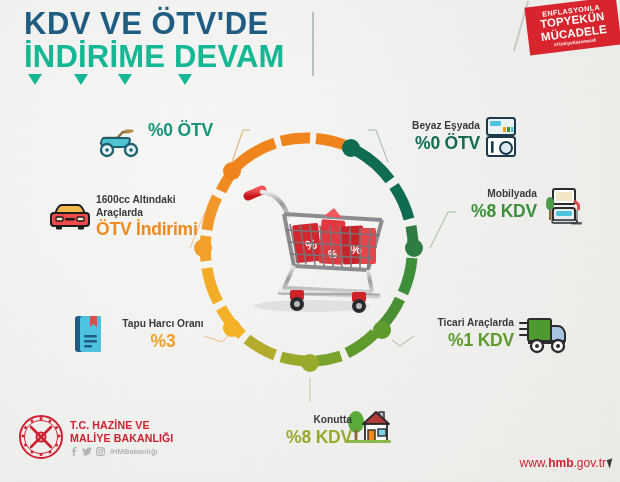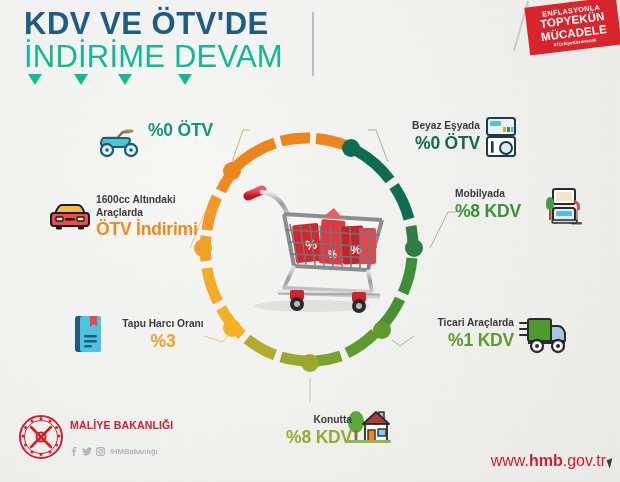--- a/index.html
+++ b/index.html
@@ -19,21 +19,21 @@
     background-image:
       repeating-linear-gradient(0deg, rgba(0,0,0,.012) 0 1px, transparent 1px 3px),
       repeating-linear-gradient(90deg, rgba(0,0,0,.012) 0 1px, transparent 1px 3px);
     pointer-events:none;}
 
   
   .header{position:absolute;left:24px;top:8px;width:575px;height:78px;}
   .title-block{position:absolute;left:0;top:0;width:272px;}
   .t-line1{font-size:31px;letter-spacing:.5px;color:#1f5c82;font-weight:700;
     line-height:32px;white-space:nowrap;}
-  .t-line2{font-size:31px;letter-spacing:.2px;color:#16b795;font-weight:400;
+  .t-line2{font-size:31px;letter-spacing:.2px;color:#16b795;font-weight:700;
     line-height:34px;white-space:nowrap;position:relative;}
   .arrows{position:absolute;left:2px;top:66px;width:270px;height:16px;}
   .arrow{position:absolute;width:0;height:0;border-left:7px solid transparent;
     border-right:7px solid transparent;border-top:11px solid #16b795;}
   .arrow.a1{left:2px;}
   .arrow.a2{left:48px;}
   .arrow.a3{left:92px;}
   .arrow.a4{left:152px;}
   .divider{position:absolute;left:288px;top:4px;width:2px;height:64px;
     background:#b9c0c4;}
@@ -70,35 +70,35 @@
 
   
   #lbl-moto{left:148px;top:120px;width:92px;text-align:left;}
   #icn-moto{left:97px;top:124px;width:46px;height:36px;}
   #lbl-car{left:96px;top:194px;width:105px;text-align:left;}
   #icn-car{left:48px;top:198px;width:44px;height:34px;}
   #lbl-tapu{left:113px;top:318px;width:100px;text-align:center;}
   #icn-tapu{left:72px;top:313px;width:34px;height:42px;}
   #lbl-beyaz{left:398px;top:120px;width:82px;text-align:right;}
   #icn-beyaz{left:484px;top:115px;width:34px;height:44px;}
-  #lbl-mobilya{left:455px;top:188px;width:82px;text-align:left;}
+  #lbl-mobilya{left:455px;top:188px;width:82px;text-align:right;}
   #icn-mobilya{left:541px;top:186px;width:44px;height:40px;}
   #lbl-ticari{left:424px;top:317px;width:90px;text-align:right;}
   #icn-ticari{left:519px;top:313px;width:50px;height:42px;}
   #lbl-konut{left:268px;top:414px;width:84px;text-align:right;}
   #icn-konut{left:345px;top:406px;width:48px;height:42px;}
 
   
   .footer-logo{position:absolute;left:18px;top:414px;width:190px;height:54px;}
   .fl-text{position:absolute;left:52px;top:5px;}
   .fl1{font-size:10.6px;font-weight:800;color:#cf2030;line-height:13px;letter-spacing:.1px;}
   .fl2{font-size:10.6px;font-weight:800;color:#cf2030;line-height:13px;letter-spacing:.1px;}
   .social{position:absolute;left:52px;top:33px;display:flex;align-items:center;gap:4px;}
   .social .handle{font-size:7.6px;color:#b4b4b4;font-weight:600;margin-left:1px;}
-  .site{position:absolute;right:14px;bottom:12px;font-size:16px;color:#cf2030;}
+  .site{position:absolute;right:14px;bottom:12px;font-size:12px;color:#cf2030;}
   .site b{font-weight:800;}
   .cursor{position:absolute;right:6px;bottom:14px;width:0;height:0;
     border-left:6px solid #3a3a3a;border-bottom:9px solid transparent;
     transform:rotate(-20deg);}
 </style>
 </head>
 <body>
 
 <div class="stage">
   <div class="noise"></div>
@@ -380,20 +380,21 @@
           <circle cx="14" cy="38" r="1.5"></circle>
         <circle cx="7.5" cy="31" r="1.5"></circle>
           <circle cx="5" cy="22" r="1.5"></circle>
         <circle cx="7.5" cy="13.5" r="1.5"></circle>
           <circle cx="14" cy="7" r="1.5"></circle>
       </g>
       <path d="M13 13 L33 33 M33 13 L13 33" stroke="#cf2030" stroke-width="2.6" stroke-linecap="round"></path>
       <circle cx="23" cy="23" r="4.5" fill="none" stroke="#cf2030" stroke-width="2"></circle>
     </svg>
     <div class="fl-text">
+      <div class="fl1">T.C. HAZİNE VE</div>
       <div class="fl2">MALİYE BAKANLIĞI</div>
     </div>
     <div class="social">
       <svg width="8" height="9" viewBox="0 0 8 9">
           <path d="M5 1.2h1.6V0H5C3.7 0 3 .8 3 2v1H1.6v1.4H3V9h1.6V4.4h1.4L6.2 3H4.6V2c0-.5.1-.8.4-.8z" fill="#b4b4b4"></path>
         </svg>
       <svg width="10" height="9" viewBox="0 0 10 9">
           <path d="M10 1.1c-.4.2-.8.3-1.2.4.4-.3.7-.6.9-1.1-.4.2-.9.4-1.3.5C7.9.5 7.4.3 6.8.3c-1.1 0-2 .9-2 2v.4C3.2 2.6 1.7 1.8.8.7c-.2.3-.3.7-.3 1 0 .7.4 1.3.9 1.7-.3 0-.6-.1-.9-.2 0 1 .7 1.8 1.6 2-.2 0-.4.1-.6.1h-.4c.3.8 1 1.4 1.9 1.4-.7.5-1.6.9-2.5.9H0c.9.6 2 .9 3.1.9 3.8 0 5.8-3.1 5.8-5.8V2.4c.4-.3.8-.7 1.1-1.3z" fill="#b4b4b4"></path>
         </svg>
       <svg width="9" height="9" viewBox="0 0 9 9">

